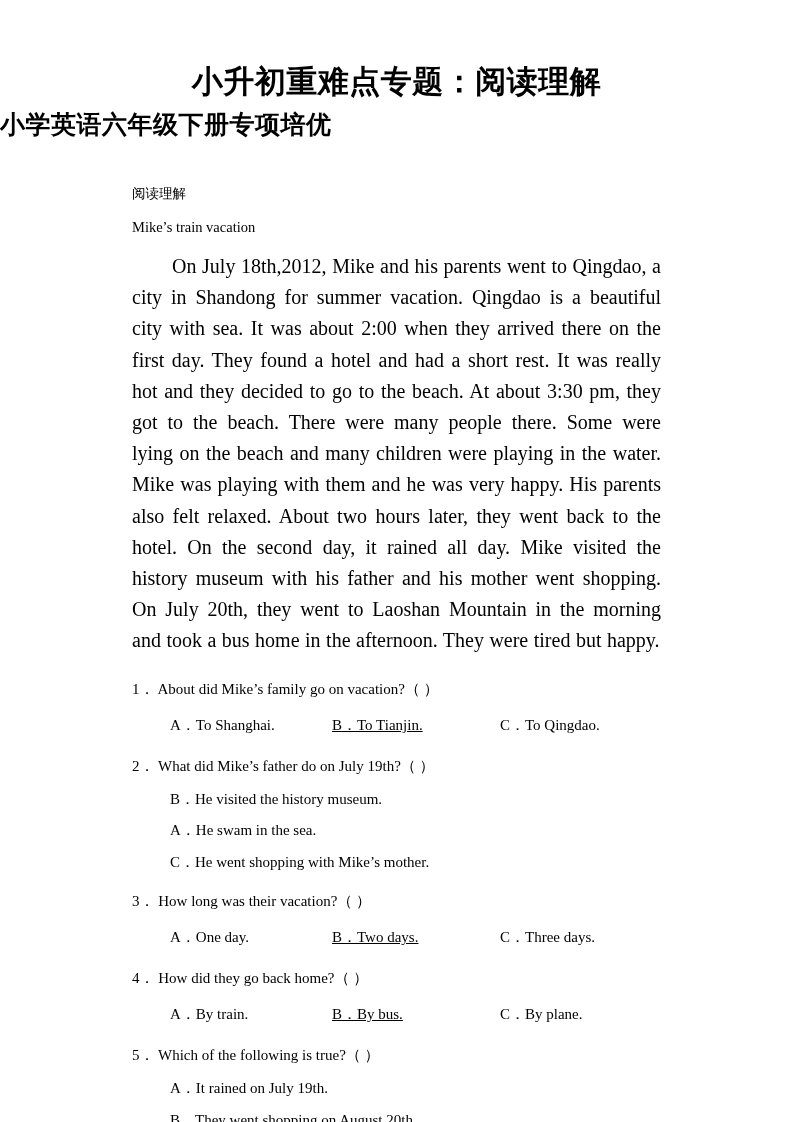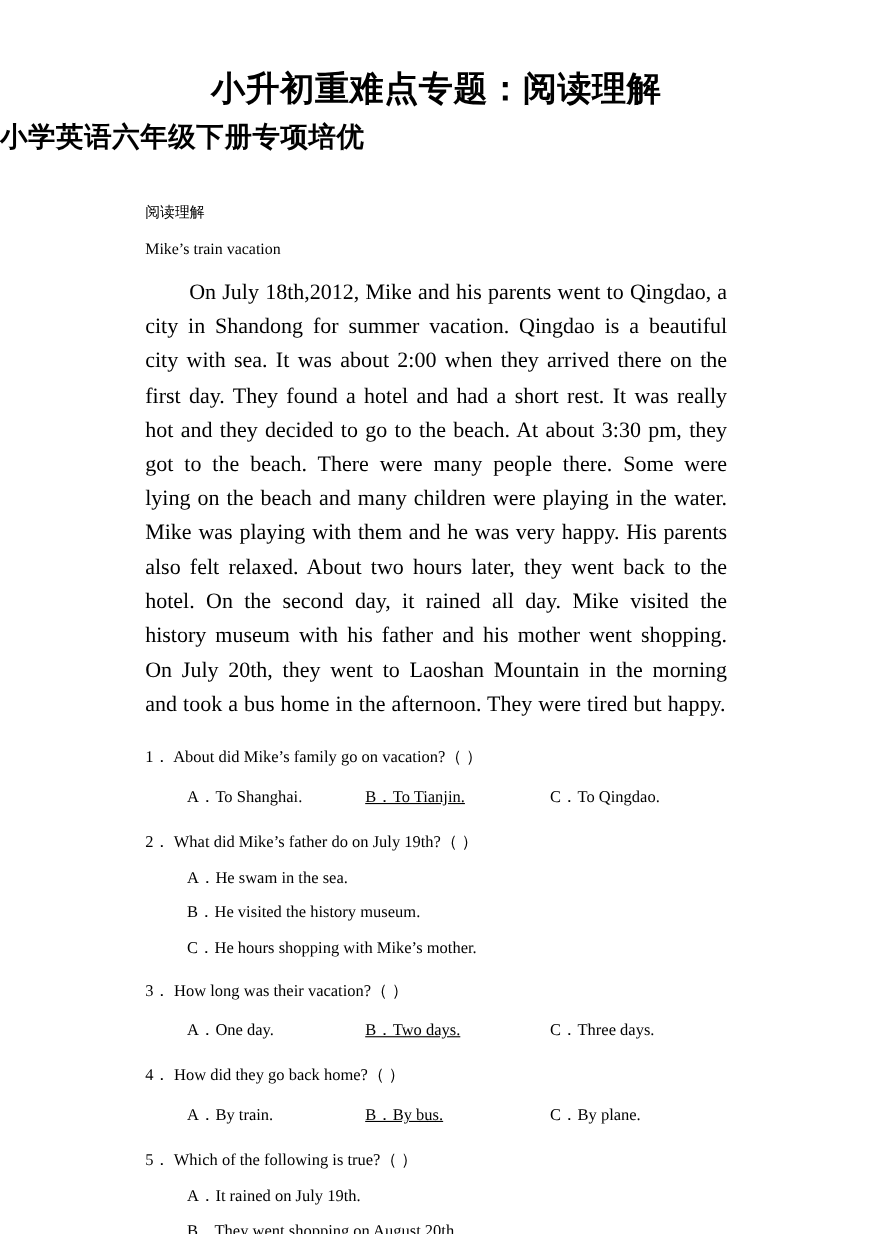--- a/index.html
+++ b/index.html
@@ -135,23 +135,23 @@
           <div class="q-stem"><span class="q-num">1．</span><span> About did Mike’s family go on vacation?（  ）</span></div>
           <div class="opts-row">
             <span class="opt-col c1">A．To Shanghai.</span>
             <span class="opt-col c2">B．To Tianjin.</span>
             <span class="opt-col c3">C．To Qingdao.</span>
           </div>
         </div>
         <div class="q-block">
           <div class="q-stem"><span class="q-num">2．</span><span> What did Mike’s father do on July 19th?（  ）</span></div>
           <div class="opts-stack">
+            <div class="opt-line">B．He visited the history museum.</div>
             <div class="opt-line">A．He swam in the sea.</div>
-            <div class="opt-line">B．He visited the history museum.</div>
-            <div class="opt-line">C．He hours shopping with Mike’s mother.</div>
+            <div class="opt-line">C．He went shopping with Mike’s mother.</div>
           </div>
         </div>
         <div class="q-block">
           <div class="q-stem"><span class="q-num">3．</span><span> How long was their vacation?（  ）</span></div>
           <div class="opts-row">
             <span class="opt-col c1">A．One day.</span>
             <span class="opt-col c2">B．Two days.</span>
             <span class="opt-col c3">C．Three days.</span>
           </div>
         </div>

